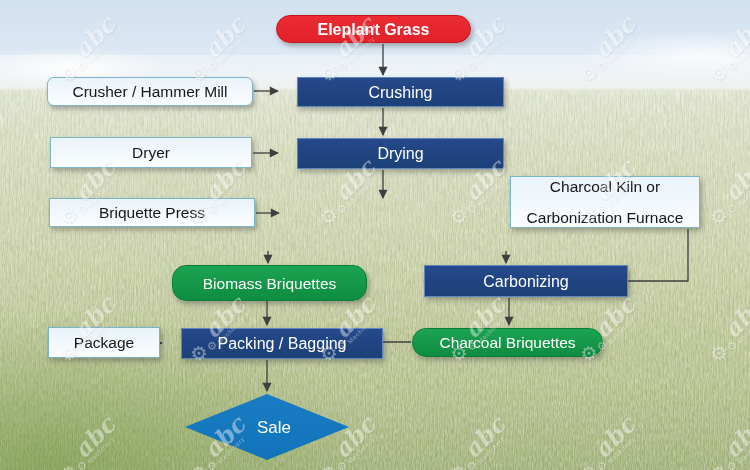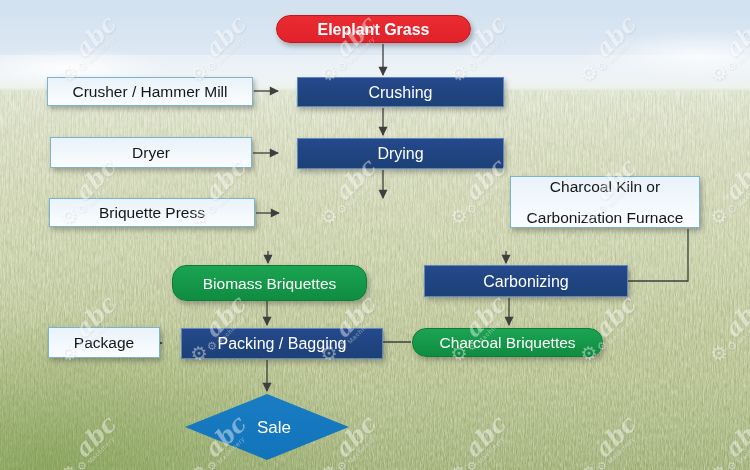--- a/index.html
+++ b/index.html
@@ -105,21 +105,21 @@
         <path d="M411,342 L370,342" fill="none" stroke="#3f3f3f" stroke-width="1.3" marker-end="url(#ah)"></path>
         <path d="M138,343 L162,343" fill="none" stroke="#3f3f3f" stroke-width="1.3" marker-end="url(#ah)"></path>
         <path d="M267,360 L267,391" fill="none" stroke="#3f3f3f" stroke-width="1.3" marker-end="url(#ah)"></path>
       </g>
   </svg>
 
   <div id="node-layer">
       <div class="node kind-source" style="left: 276px; top: 15px; width: 195px; height: 28px;">
         <div class="node-line">Eleplant Grass</div>
       </div>
-      <div class="node kind-equipment" style="left: 47px; top: 77px; width: 206px; height: 29px;">
+      <div class="node kind-equipment" style="left: 47px; top: 77px; width: 206px; height: 29px; border-radius: 7px;">
         <div class="node-line">Crusher / Hammer Mill</div>
       </div>
       <div class="node kind-process" style="left: 281px; top: 77px; width: 207px; height: 30px;">
         <div class="node-line">Crushing</div>
       </div>
       <div class="node kind-equipment" style="left: 50px; top: 137px; width: 202px; height: 31px;">
         <div class="node-line">Dryer</div>
       </div>
       <div class="node kind-process" style="left: 281px; top: 138px; width: 207px; height: 31px;">
         <div class="node-line">Drying</div>

